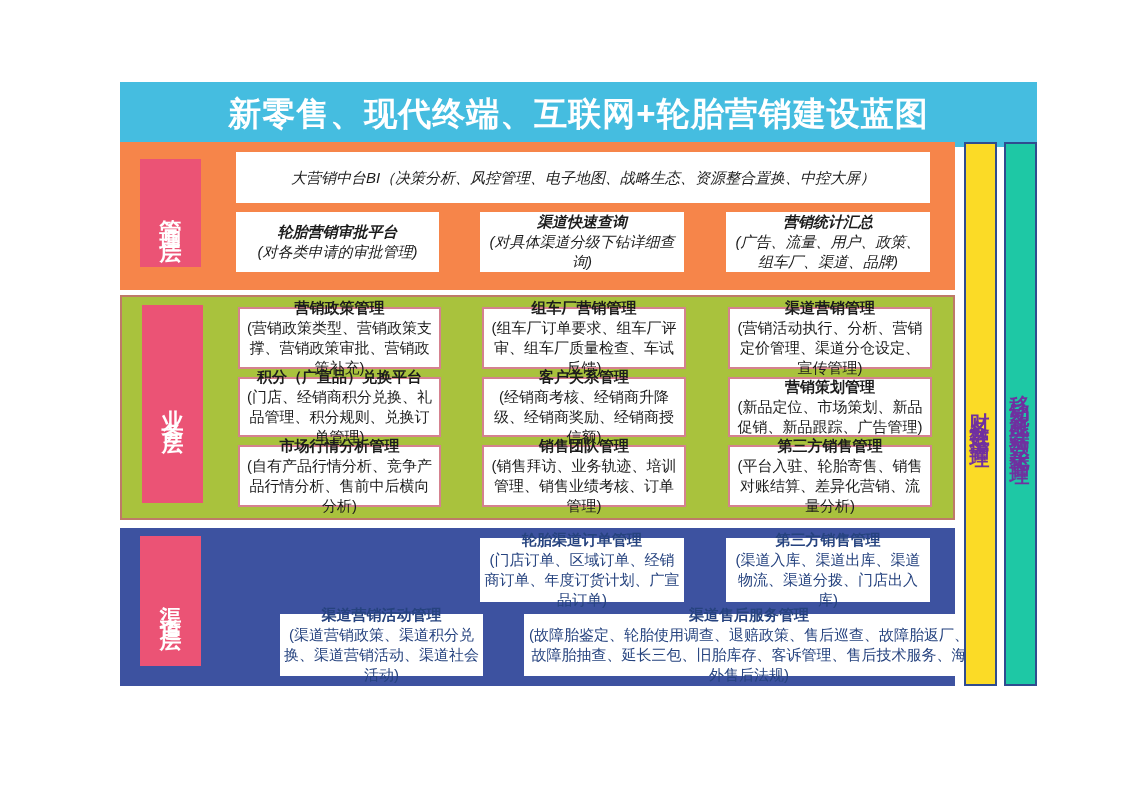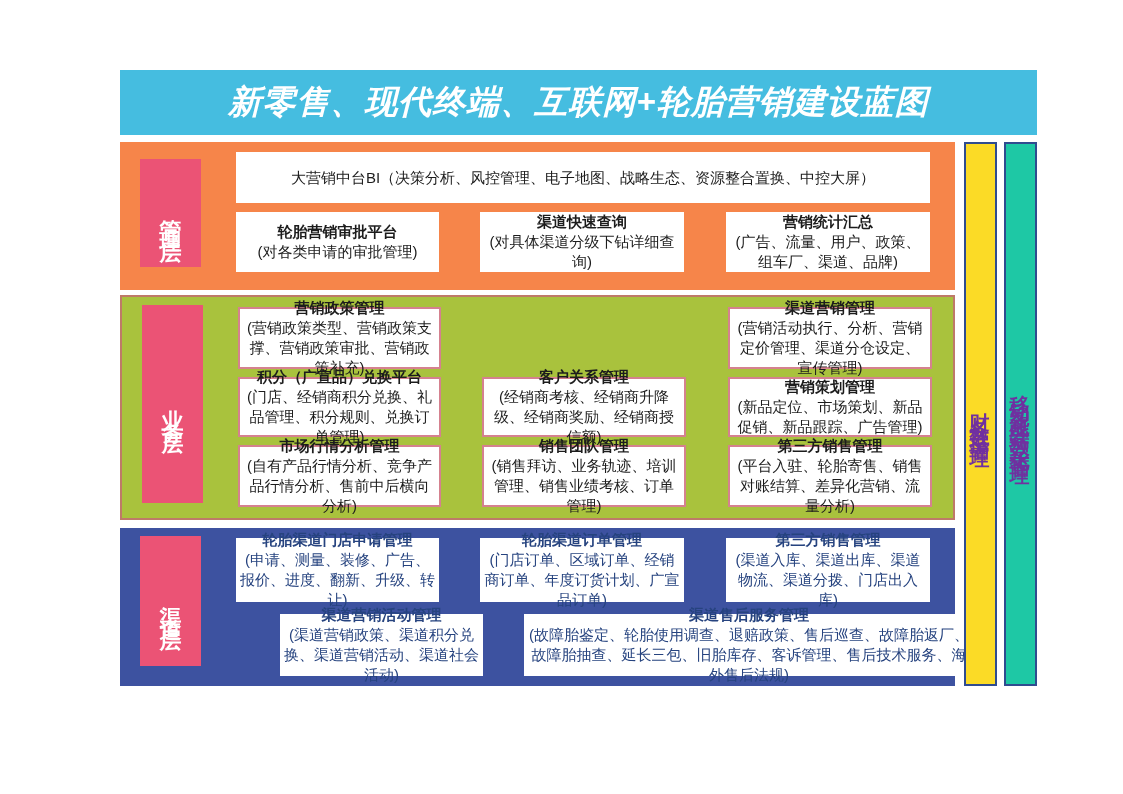--- a/index.html
+++ b/index.html
@@ -1,23 +1,23 @@
 <!DOCTYPE html>
 <html><head>
 <meta charset="utf-8">
 <style>
   html,body { margin:0; padding:0; background:#ffffff; }
   .stage {
     position:relative; width:1123px; height:794px; background:#ffffff;
     font-family:"Liberation Sans", sans-serif; overflow:hidden;
   }
   .banner {
-    position:absolute; left:120px; top:70px; width:917px; height:65px;
+    position:absolute; left:120px; top:82px; width:917px; height:65px;
     background:#45BDE0; color:#ffffff; font-weight:bold; font-size:33px;
-    display:flex; align-items:center; justify-content:center; letter-spacing:1px;font-style:italic;
+    display:flex; align-items:center; justify-content:center; letter-spacing:1px;
   }
   .layer { position:absolute; left:120px; width:835px; box-sizing:border-box; }
   .layer-mgmt { top:142px; height:148px; background:#F6854A; }
   .layer-biz  { top:295px; height:225px; background:#A9C23D; border:2px solid #BE7A68; }
   .layer-chan { top:528px; height:158px; background:#3D52A0; }
 
   .layer-label {
     position:absolute; left:20px; width:61px; background:#EB5375; color:#ffffff;
     display:flex; align-items:center; justify-content:center;
     writing-mode:vertical-rl; text-orientation:upright;
@@ -25,21 +25,21 @@
   }
   .label-mgmt { top:17px;  height:108px; }
   .label-biz  { top:8px;   height:198px; }
   .label-chan { top:8px;   height:130px; }
 
   .wbox {
     position:absolute; background:#ffffff; box-sizing:border-box;
     display:flex; flex-direction:column; align-items:center; justify-content:center;
     text-align:center; padding:2px 4px;
   }
-  .layer-mgmt .wbox { color:#1c1c1c; }
+  .layer-mgmt .wbox { color:#1c1c1c;font-style:italic; }
   .layer-biz  .wbox { color:#1c1c1c; border:2px solid #D5818F; }
   .layer-chan .wbox { color:#26437F; }
 
   .box-title { font-weight:bold; font-size:15px; line-height:20px; }
   .box-desc  { font-size:15px; line-height:20px; }
 
   .col1 { left:116px; width:203px; }
   .col2 { left:360px; width:204px; }
   .col3 { left:606px; width:204px; }
 
@@ -93,20 +93,24 @@
     </div>
   </div>
 
   <div class="layer layer-biz">
     <div class="layer-label label-biz">业务层</div>
 
     <div class="wbox biz-r1 col1">
       <div class="box-title">营销政策管理</div>
       <div class="box-desc">(营销政策类型、营销政策支撑、营销政策审批、营销政策补充)</div>
     </div>
+    <div class="wbox biz-r1 col2">
+      <div class="box-title">组车厂营销管理</div>
+      <div class="box-desc">(组车厂订单要求、组车厂评审、组车厂质量检查、车试反馈)</div>
+    </div>
     <div class="wbox biz-r1 col3">
       <div class="box-title">渠道营销管理</div>
       <div class="box-desc">(营销活动执行、分析、营销定价管理、渠道分仓设定、宣传管理)</div>
     </div>
 
     <div class="wbox biz-r2 col1">
       <div class="box-title">积分（广宣品）兑换平台</div>
       <div class="box-desc">(门店、经销商积分兑换、礼品管理、积分规则、兑换订单管理)</div>
     </div>
     <div class="wbox biz-r2 col2">
@@ -128,24 +132,20 @@
     </div>
     <div class="wbox biz-r3 col3">
       <div class="box-title">第三方销售管理</div>
       <div class="box-desc">(平台入驻、轮胎寄售、销售对账结算、差异化营销、流量分析)</div>
     </div>
   </div>
 
   <div class="layer layer-chan">
     <div class="layer-label label-chan">渠道层</div>
 
-    <div class="wbox chan-r1 col1">
-      <div class="box-title">轮胎渠道门店申请管理</div>
-      <div class="box-desc">(申请、测量、装修、广告、报价、进度、翻新、升级、转让)</div>
-    </div>
     <div class="wbox chan-r1 col2">
       <div class="box-title">轮胎渠道订单管理</div>
       <div class="box-desc">(门店订单、区域订单、经销商订单、年度订货计划、广宣品订单)</div>
     </div>
     <div class="wbox chan-r1 col3">
       <div class="box-title">第三方销售管理</div>
       <div class="box-desc">(渠道入库、渠道出库、渠道物流、渠道分拨、门店出入库)</div>
     </div>
 
     <div class="wbox chan-r2 col1">

